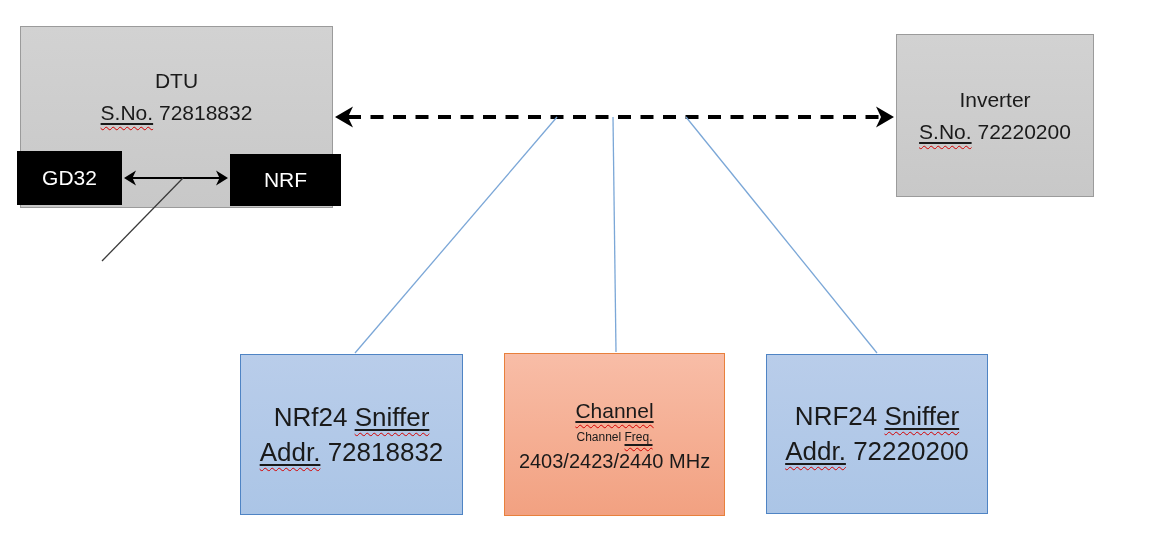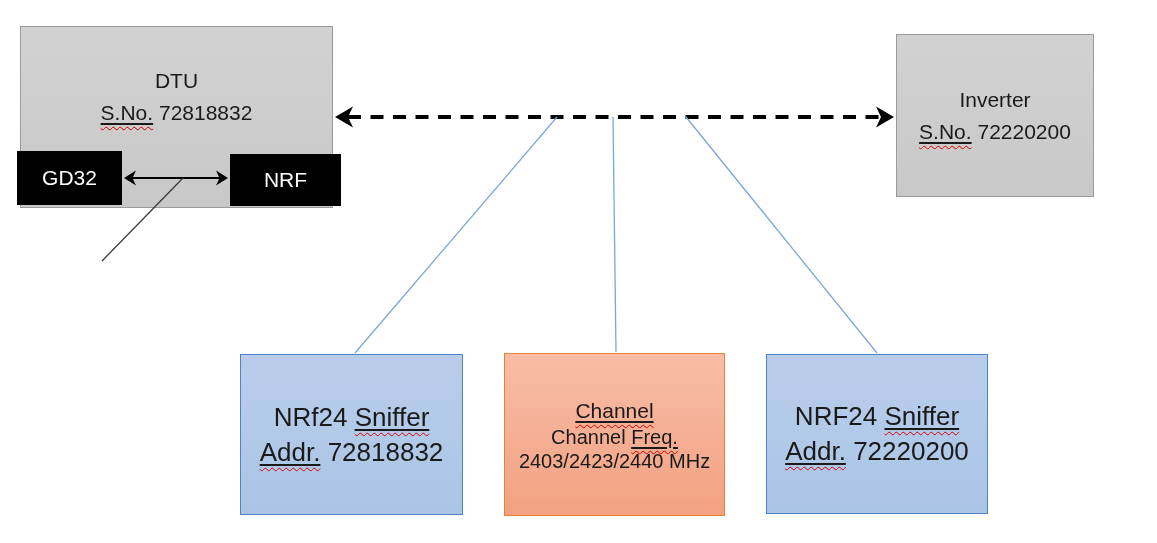--- a/index.html
+++ b/index.html
@@ -37,21 +37,21 @@
     border:1.5px solid #4f84c4;font-size:26px;line-height:35px;
   }
   .sniffer-left{left:240px;top:354px;width:223px;height:161px;}
   .sniffer-right{left:766px;top:354px;width:222px;height:160px;}
   .orange{
     left:504px;top:353px;width:221px;height:163px;
     background:linear-gradient(#f8bda7,#f2a181);
     border:1.5px solid #e8803c;
   }
   .orange .t1{font-size:21px;line-height:30px;}
-  .orange .t2{font-size:20px;line-height:23px;}
+  .orange .t2{font-size:12px;line-height:23px;}
   .orange .t3{font-size:20px;line-height:24px;}
   
   .u{
     text-decoration-line:underline;
     text-decoration-style:solid;
     text-decoration-color:#1a1a1a;
     text-decoration-thickness:1.5px;
     text-underline-offset:3px;
   }
   .w{

